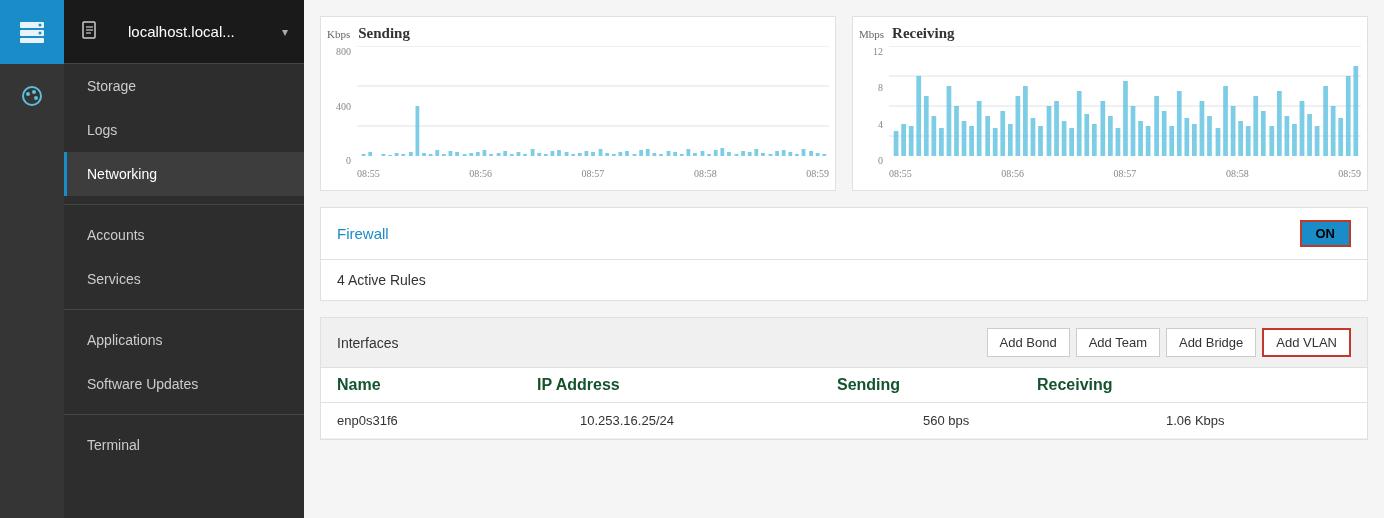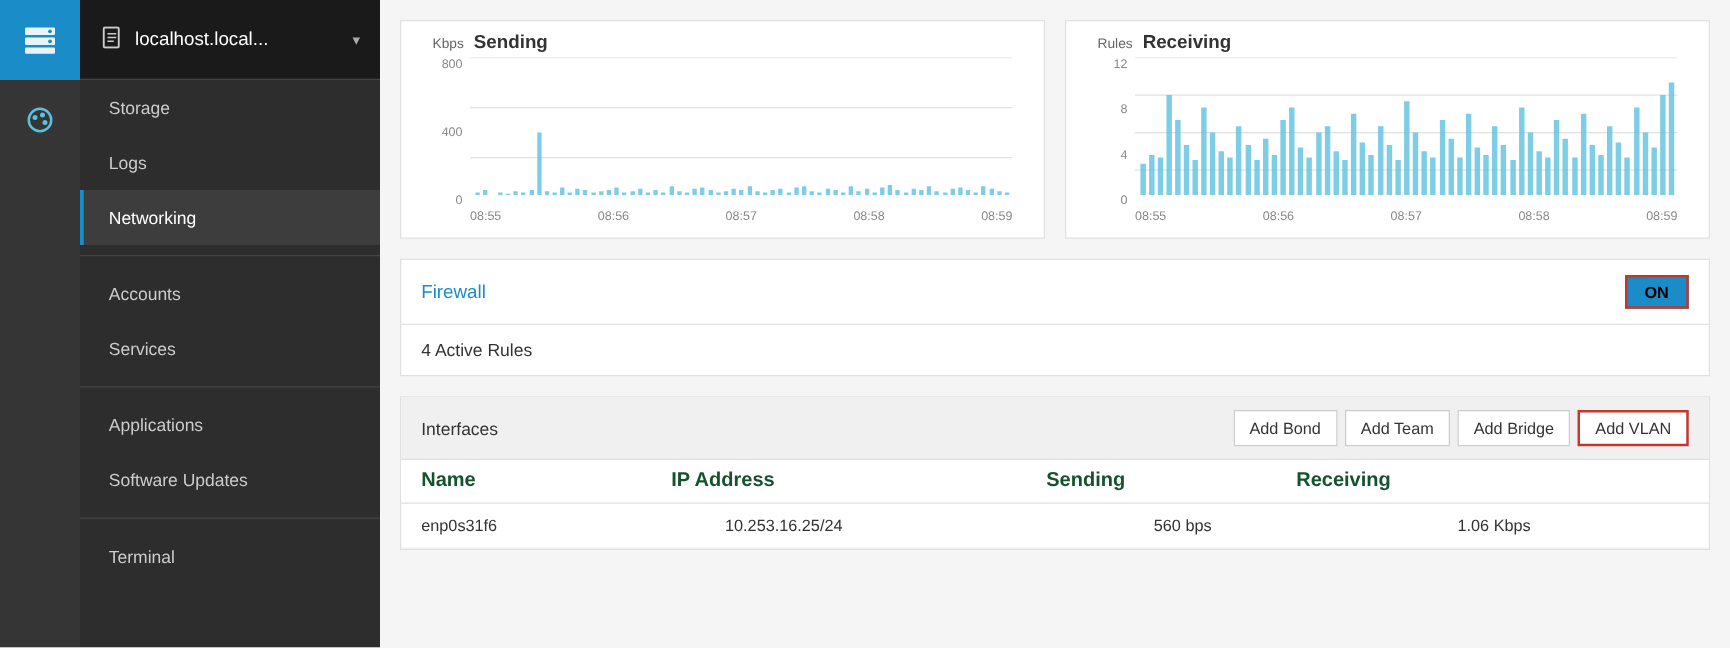--- a/index.html
+++ b/index.html
@@ -45,20 +45,21 @@
     }
     .nav-header {
       height: 64px;
       background: #1a1a1a;
       display: flex;
       align-items: center;
       padding: 0 16px;
       color: #fff;
       font-size: 15px;
       border-bottom: 1px solid #444;
+      gap: 20px;
     }
     .nav-header-icon {
       margin-right: 10px;
       color: #ccc;
     }
     .nav-header-text { flex: 1; }
     .nav-header-chevron { color: #aaa; font-size: 12px; }
 
     .nav-item {
       padding: 14px 20px;
@@ -88,22 +89,23 @@
 
     
     .charts-row {
       display: flex;
       gap: 16px;
       margin-bottom: 16px;
     }
     .chart-container {
       flex: 1;
       background: #fff;
-      padding: 8px 25px 4px;
+      padding: 8px 6px 4px;
       border: 1px solid #e0e0e0;
+      font-family: Liberation Serif, serif;
     }
     .chart-header {
       display: flex;
       align-items: baseline;
       gap: 8px;
       margin-bottom: 4px;
     }
     .chart-unit {
       font-size: 11px;
       color: #666;
@@ -393,21 +395,21 @@
           <span>08:56</span>
           <span>08:57</span>
           <span>08:58</span>
           <span>08:59</span>
         </div>
       </div>
     </div>
 
     <div class="chart-container">
       <div class="chart-header">
-        <span class="chart-unit">Rules</span>
+        <span class="chart-unit">Mbps</span>
         <span class="chart-title">Receiving</span>
       </div>
       <div class="chart-area">
         <div class="y-labels">
           <span>12</span>
           <span>8</span>
           <span>4</span>
           <span>0</span>
         </div>
         <div class="chart-inner">

